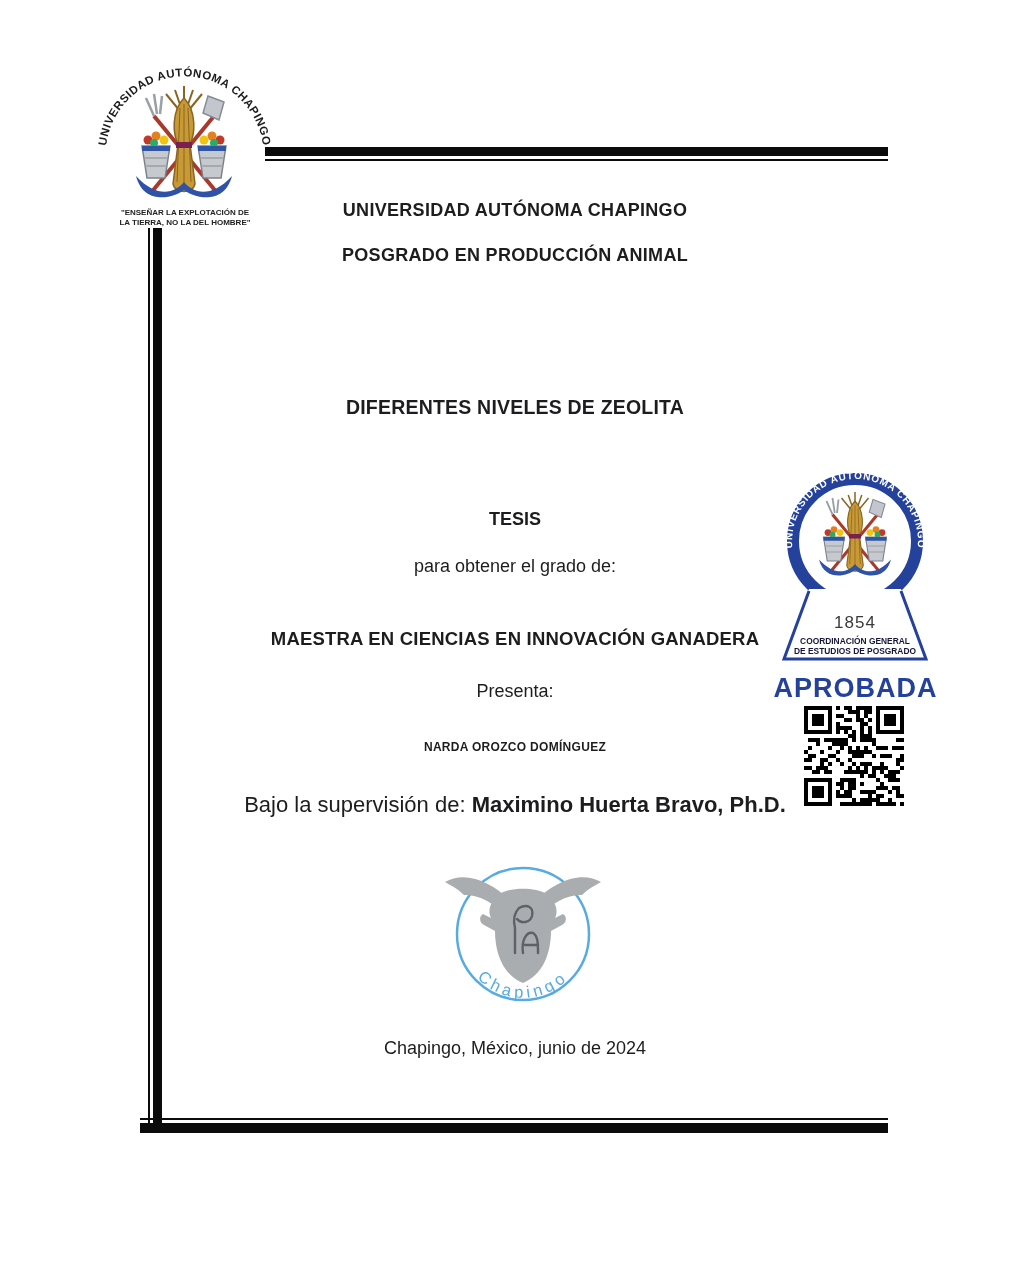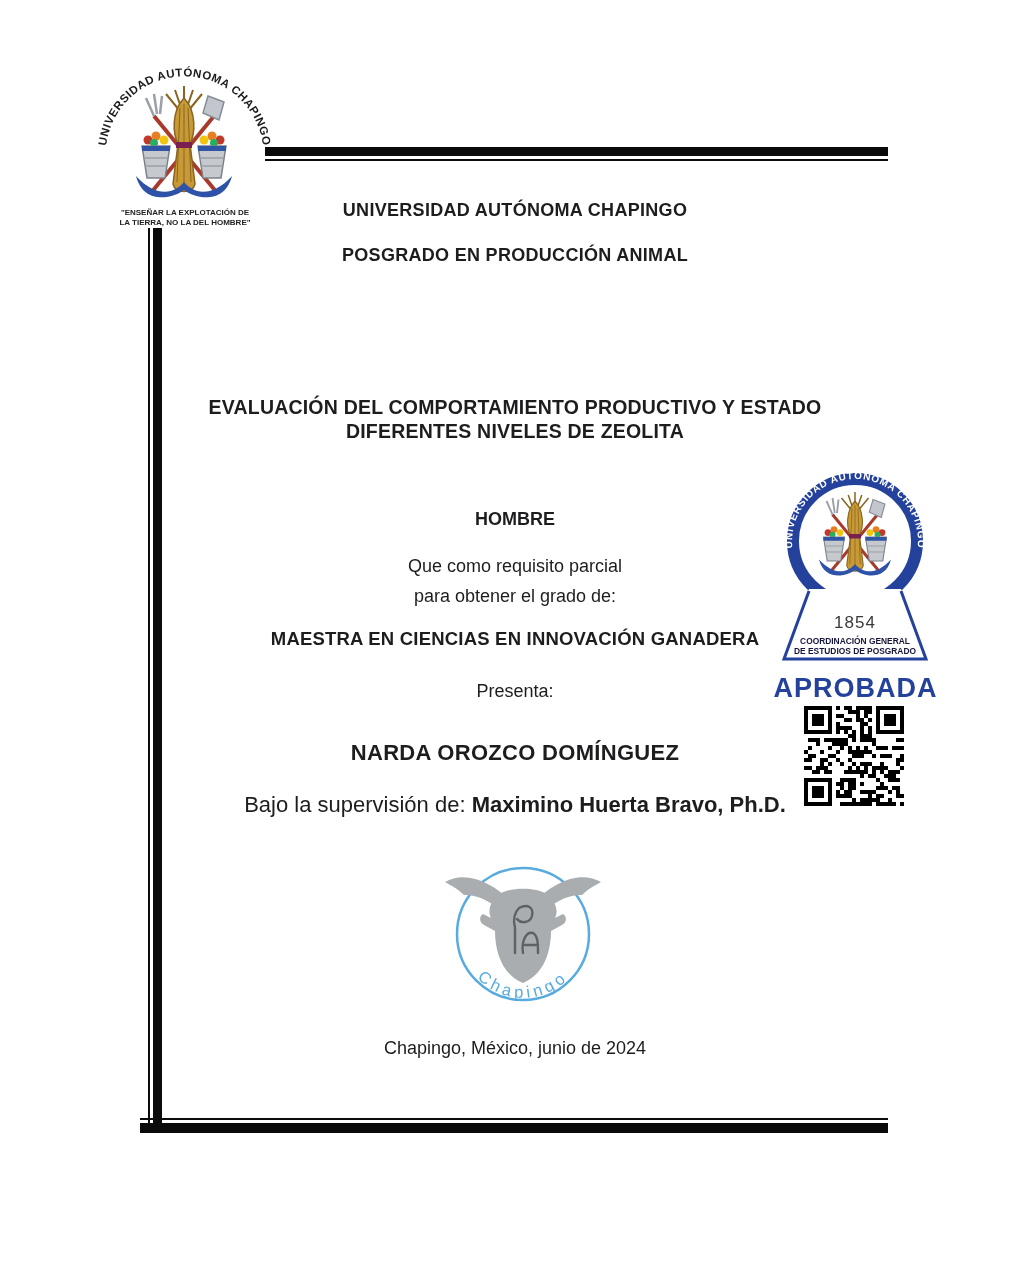--- a/index.html
+++ b/index.html
@@ -22,21 +22,21 @@
   .rule-bottom .thick{height:10px;background:#0b0b0b;}
   
   .col{left:105px;width:820px;text-align:center;}
   .hdr{top:194px;font-size:18px;font-weight:bold;line-height:32px;letter-spacing:.3px;}
   .hdr .last{margin-top:13px;}
   .title{top:395px;font-size:19.5px;font-weight:bold;line-height:24px;letter-spacing:.2px;}
   .tesis{top:509px;font-size:18px;font-weight:bold;}
   .req{top:551px;font-size:18px;line-height:30px;}
   .degree{top:628px;font-size:18.5px;font-weight:bold;letter-spacing:.2px;}
   .presenta{top:681px;font-size:18px;}
-  .author{top:740px;font-size:22px;font-weight:bold;letter-spacing:.3px;}
+  .author{top:740px;font-size:12px;font-weight:bold;letter-spacing:.3px;}
   .supervision{top:792px;font-size:22px;}
   .supervision b{font-weight:bold;}
   .footer{top:1038px;font-size:18px;}
   
   .uach-logo{left:96px;top:58px;width:178px;height:176px;}
   
   .approval{left:773px;top:455px;width:165px;text-align:center;}
   .approval .status{margin-top:1px;font-size:27px;font-weight:700;color:#24419c;letter-spacing:1px;}
   
   .qr{left:804px;top:706px;width:100px;height:100px;}
@@ -108,28 +108,26 @@
     <div class="gap"></div>
     <div class="thick"></div>
   </div>
 
 <div class="abs col hdr">
   <div>UNIVERSIDAD AUTÓNOMA CHAPINGO</div>
   <div class="last">POSGRADO EN PRODUCCIÓN ANIMAL</div>
 </div>
 
 <div class="abs col title">
-  <div>EVALUACIÓN DEL COMPORTAMIENTO PRODUCTIVO Y ESTADO</div>
   <div>DIFERENTES NIVELES DE ZEOLITA</div>
 </div>
 
-<div class="abs col tesis">HOMBRE</div>
+<div class="abs col tesis">TESIS</div>
 
 <div class="abs col req">
-  <div>Que como requisito parcial</div>
   <div>para obtener el grado de:</div>
 </div>
 
 <div class="abs col degree">MAESTRA EN CIENCIAS EN INNOVACIÓN GANADERA</div>
 <div class="abs col presenta">Presenta:</div>
 <div class="abs col author">NARDA OROZCO DOMÍNGUEZ</div>
 
 <div class="abs col supervision">
   <span>Bajo la supervisión de: </span><b>Maximino Huerta Bravo, Ph.D.</b>
 </div>

